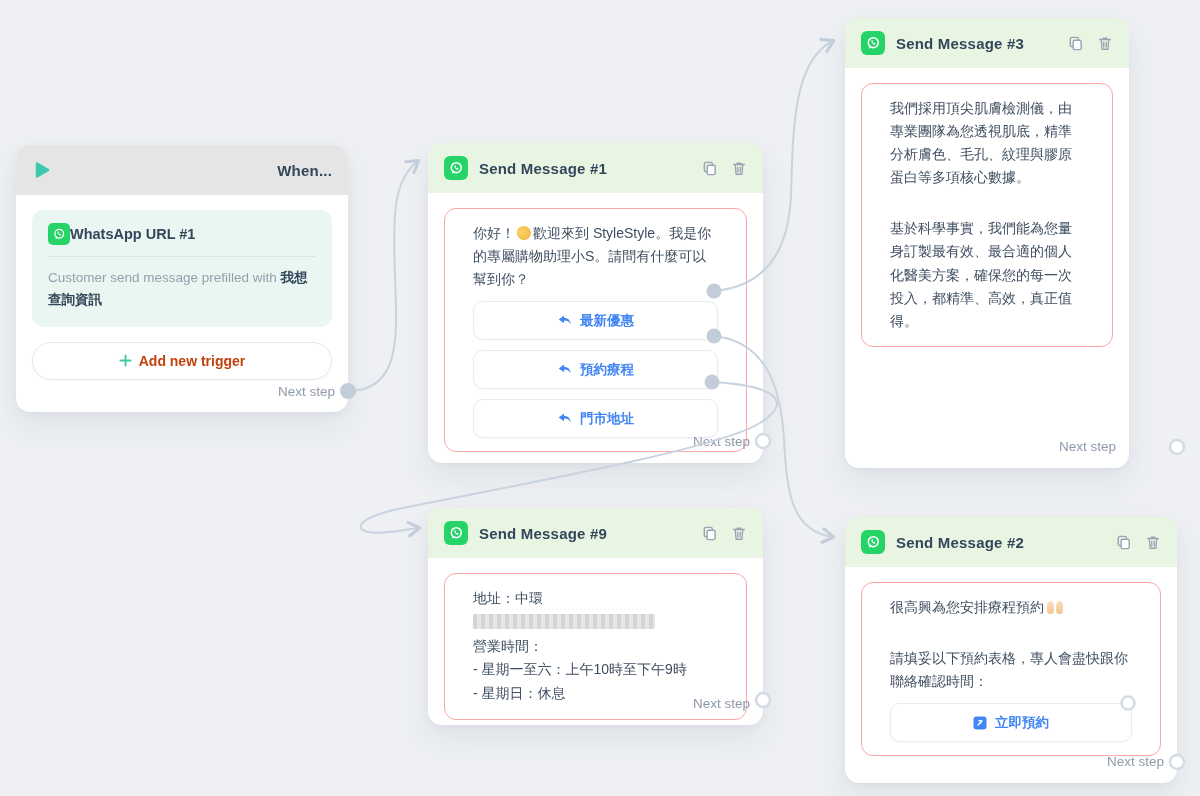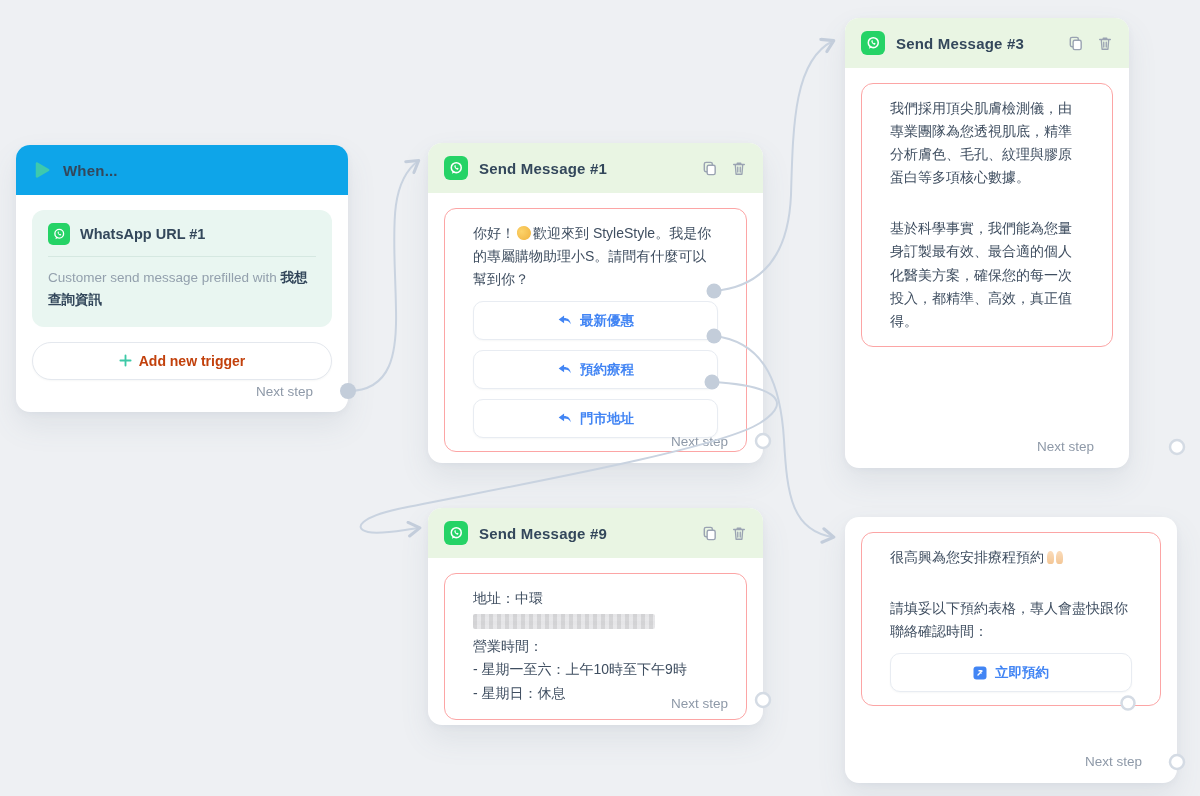--- a/index.html
+++ b/index.html
@@ -22,21 +22,21 @@
     z-index:1;
   }
   .node-header {
     height:50px;
     display:flex; align-items:center; gap:11px;
     padding:0 16px;
     border-radius:14px 14px 0 0;
     font-size:15px; font-weight:700; color:#33475b;
     letter-spacing:.2px;
   }
-  .hdr-mint  { background:#0ea5e9; }
+  .hdr-mint  { background:#e5e5e5;justify-content:space-between; }
   .hdr-green { background:#e9f5e3; }
   .hdr-actions { margin-left:auto; display:flex; align-items:center; gap:13px; }
   .hdr-actions svg { display:block; cursor:pointer; }
   .node-body { padding:15px 16px 14px; position:relative; }
 
   
   .wa-icon {
     width:24px; height:24px; border-radius:6px;
     background:#25d366; flex:0 0 auto;
     display:flex; align-items:center; justify-content:center;
@@ -63,31 +63,31 @@
     background:#fff;
     display:flex; align-items:center; justify-content:center; gap:8px;
     color:#4285f4; font-size:13.5px; font-weight:600;
     box-shadow:0 1px 2px rgba(30,40,60,.04);
     cursor:pointer;
   }
 
   
   .next-step {
     position:absolute;
-    right:35px;
+    right:13px;
     font-size:13.5px; color:#8e99a8; font-weight:500;
   }
 
   
   .trigger-card {
     background:#e9f6f1;
     border-radius:12px;
     padding:13px 16px 15px;
   }
-  .trigger-title-row { display:flex; align-items:center; gap:10px; font-size:14.5px; font-weight:700; }
+  .trigger-title-row { display:flex; align-items:center; font-size:14.5px; font-weight:700; }
   .trigger-divider { height:1px; background:#d5e8e1; margin:11px 0 10px; }
   .trigger-desc { font-size:13.5px; line-height:1.65; color:#93a0ad; }
   .trigger-desc b { color:#33475b; font-weight:700; }
   .add-trigger-btn {
     margin-top:15px;
     height:38px;
     border:1px solid #e4e8ee;
     border-radius:20px;
     background:#fff;
     display:flex; align-items:center; justify-content:center; gap:7px;
@@ -311,20 +311,39 @@
         <div class="addr-line"><span>地址：中環</span><span class="redacted"></span></div>
         <div class="addr-line">營業時間：</div>
         <div class="addr-line">- 星期一至六：上午10時至下午9時</div>
         <div class="addr-line">- 星期日：休息</div>
       </div>
     </div>
     <span class="next-step" style="bottom:14px;">Next step</span>
   </div>
 
   <div class="node" style="left:845px; top:517px; width:332px; height:266px;">
+    <div class="node-header hdr-green">
+      <span class="wa-icon">
+        <svg width="16" height="16" viewBox="0 0 18 18">
+          <circle cx="9.3" cy="8.6" r="5.6" fill="none" stroke="#fff" stroke-width="1.7"></circle>
+          <path d="M4.4 15.6 L5.6 11.8 L8.4 13.6 Z" fill="#fff"></path>
+          <path d="M7.2 6.4 c-.4 1.9 1.8 4.4 3.9 4.6 l.9-1.3 -1.6-1 -.6.5 c-.6-.4-1.2-1-1.4-1.6 l.6-.5 -.8-1.6 z" fill="#fff"></path>
+        </svg>
+      </span>
+      <span>Send Message #2</span>
+      <span class="hdr-actions">
+        <svg width="17" height="17" viewBox="0 0 18 18">
+          <rect x="3.5" y="2.5" width="8.5" height="10" rx="1.8" fill="none" stroke="#9aa3b2" stroke-width="1.5"></rect>
+          <rect x="6.5" y="5.5" width="8.5" height="10" rx="1.8" fill="#fff" stroke="#9aa3b2" stroke-width="1.5"></rect>
+        </svg>
+        <svg width="16" height="17" viewBox="0 0 18 18">
+          <path d="M3 4.5 h12 M7 4.5 V3 h4 v1.5 M4.8 4.5 l.9 11 h6.6 l.9-11 M7.6 7.5 v5.5 M10.4 7.5 v5.5" fill="none" stroke="#9aa3b2" stroke-width="1.5" stroke-linecap="round" stroke-linejoin="round"></path>
+        </svg>
+      </span>
+    </div>
     <div class="node-body">
       <div class="msg-card">
         <p><span>很高興為您安排療程預約</span><span class="emoji-hands">
               <i></i>
               <i></i>
             </span></p>
         <p>請填妥以下預約表格，專人會盡快跟你聯絡確認時間：</p>
         <div class="chat-btn">
           <svg width="14" height="14" viewBox="0 0 14 14">
             <rect x="0.5" y="0.5" width="13" height="13" rx="3" fill="#4285f4"></rect>

